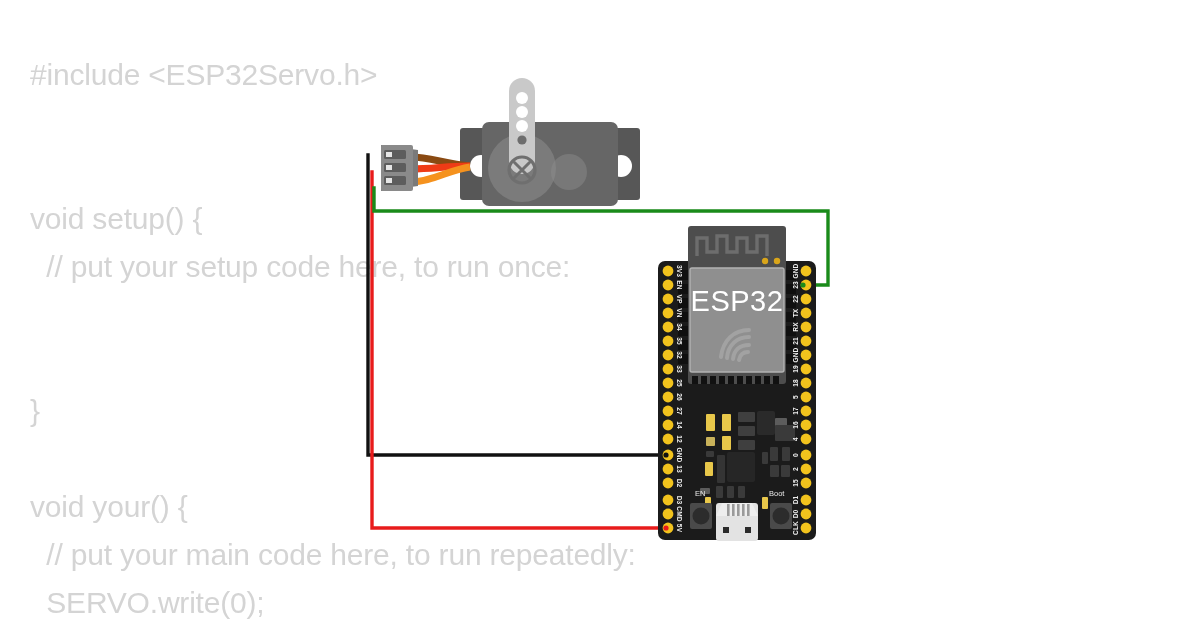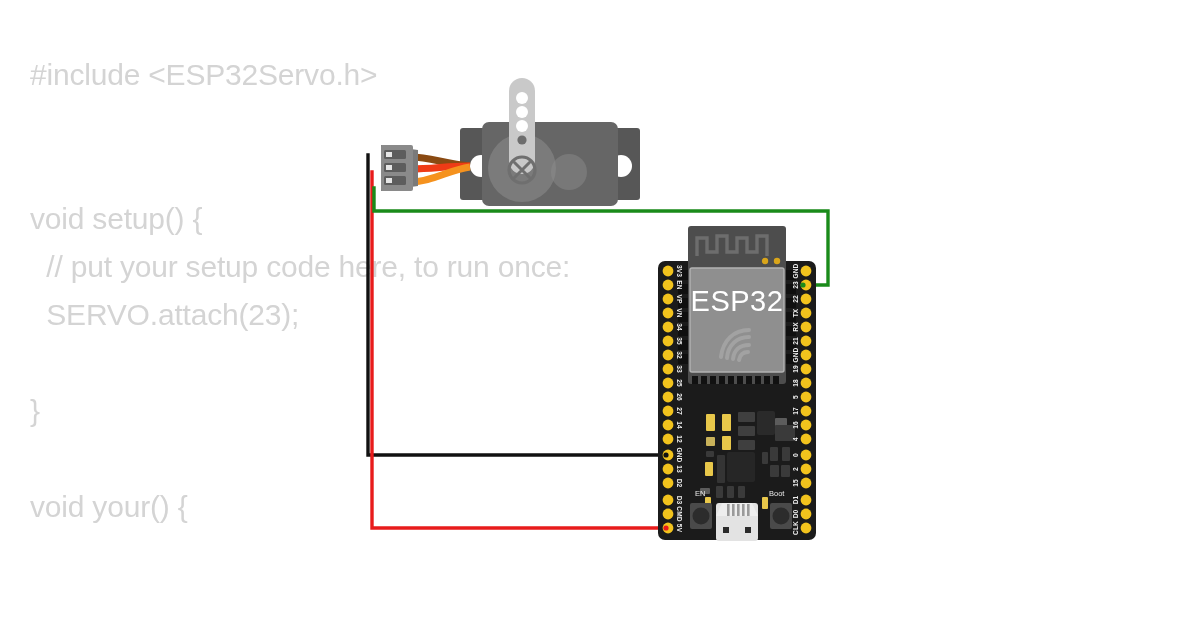--- a/index.html
+++ b/index.html
@@ -53,25 +53,26 @@
 </head>
 <body>
 
 <div id="stage">
 
   <div class="code-layer">
     <div class="code-line" style="top:60px">#include &lt;ESP32Servo.h&gt;</div>
     <div class="code-line" style="top:108px"></div>
     <div class="code-line" style="top:252px">  // put your setup code here, to run once:</div>
     <div class="code-line" style="top:204px">void setup() {</div>
-    <div class="code-line" style="top:300px">  SERVO.attach(23);</div>
     <div class="code-line" style="top:348px"></div>
     <div class="code-line" style="top:396px">}</div>
     <div class="code-line" style="top:444px"></div>
     <div class="code-line" style="top:492px">void your() {</div>
+    <div class="code-line" style="top:540px">  // put your main code here, to run repeatedly:</div>
+    <div class="code-line" style="top:588px">  SERVO.write(0);</div>
   </div>
 
   <svg class="diagram" viewBox="0 0 1200 630">
 
     <g>
 
       <path fill="none" stroke="#111111" stroke-width="3.4" stroke-linecap="square" stroke-linejoin="miter" d="M 368 155 L 368 455 L 664 455"></path>
 
       <path fill="none" stroke="#e81b1b" stroke-width="3.4" stroke-linecap="square" stroke-linejoin="miter" d="M 372 172 L 372 528 L 664 528"></path>
 

